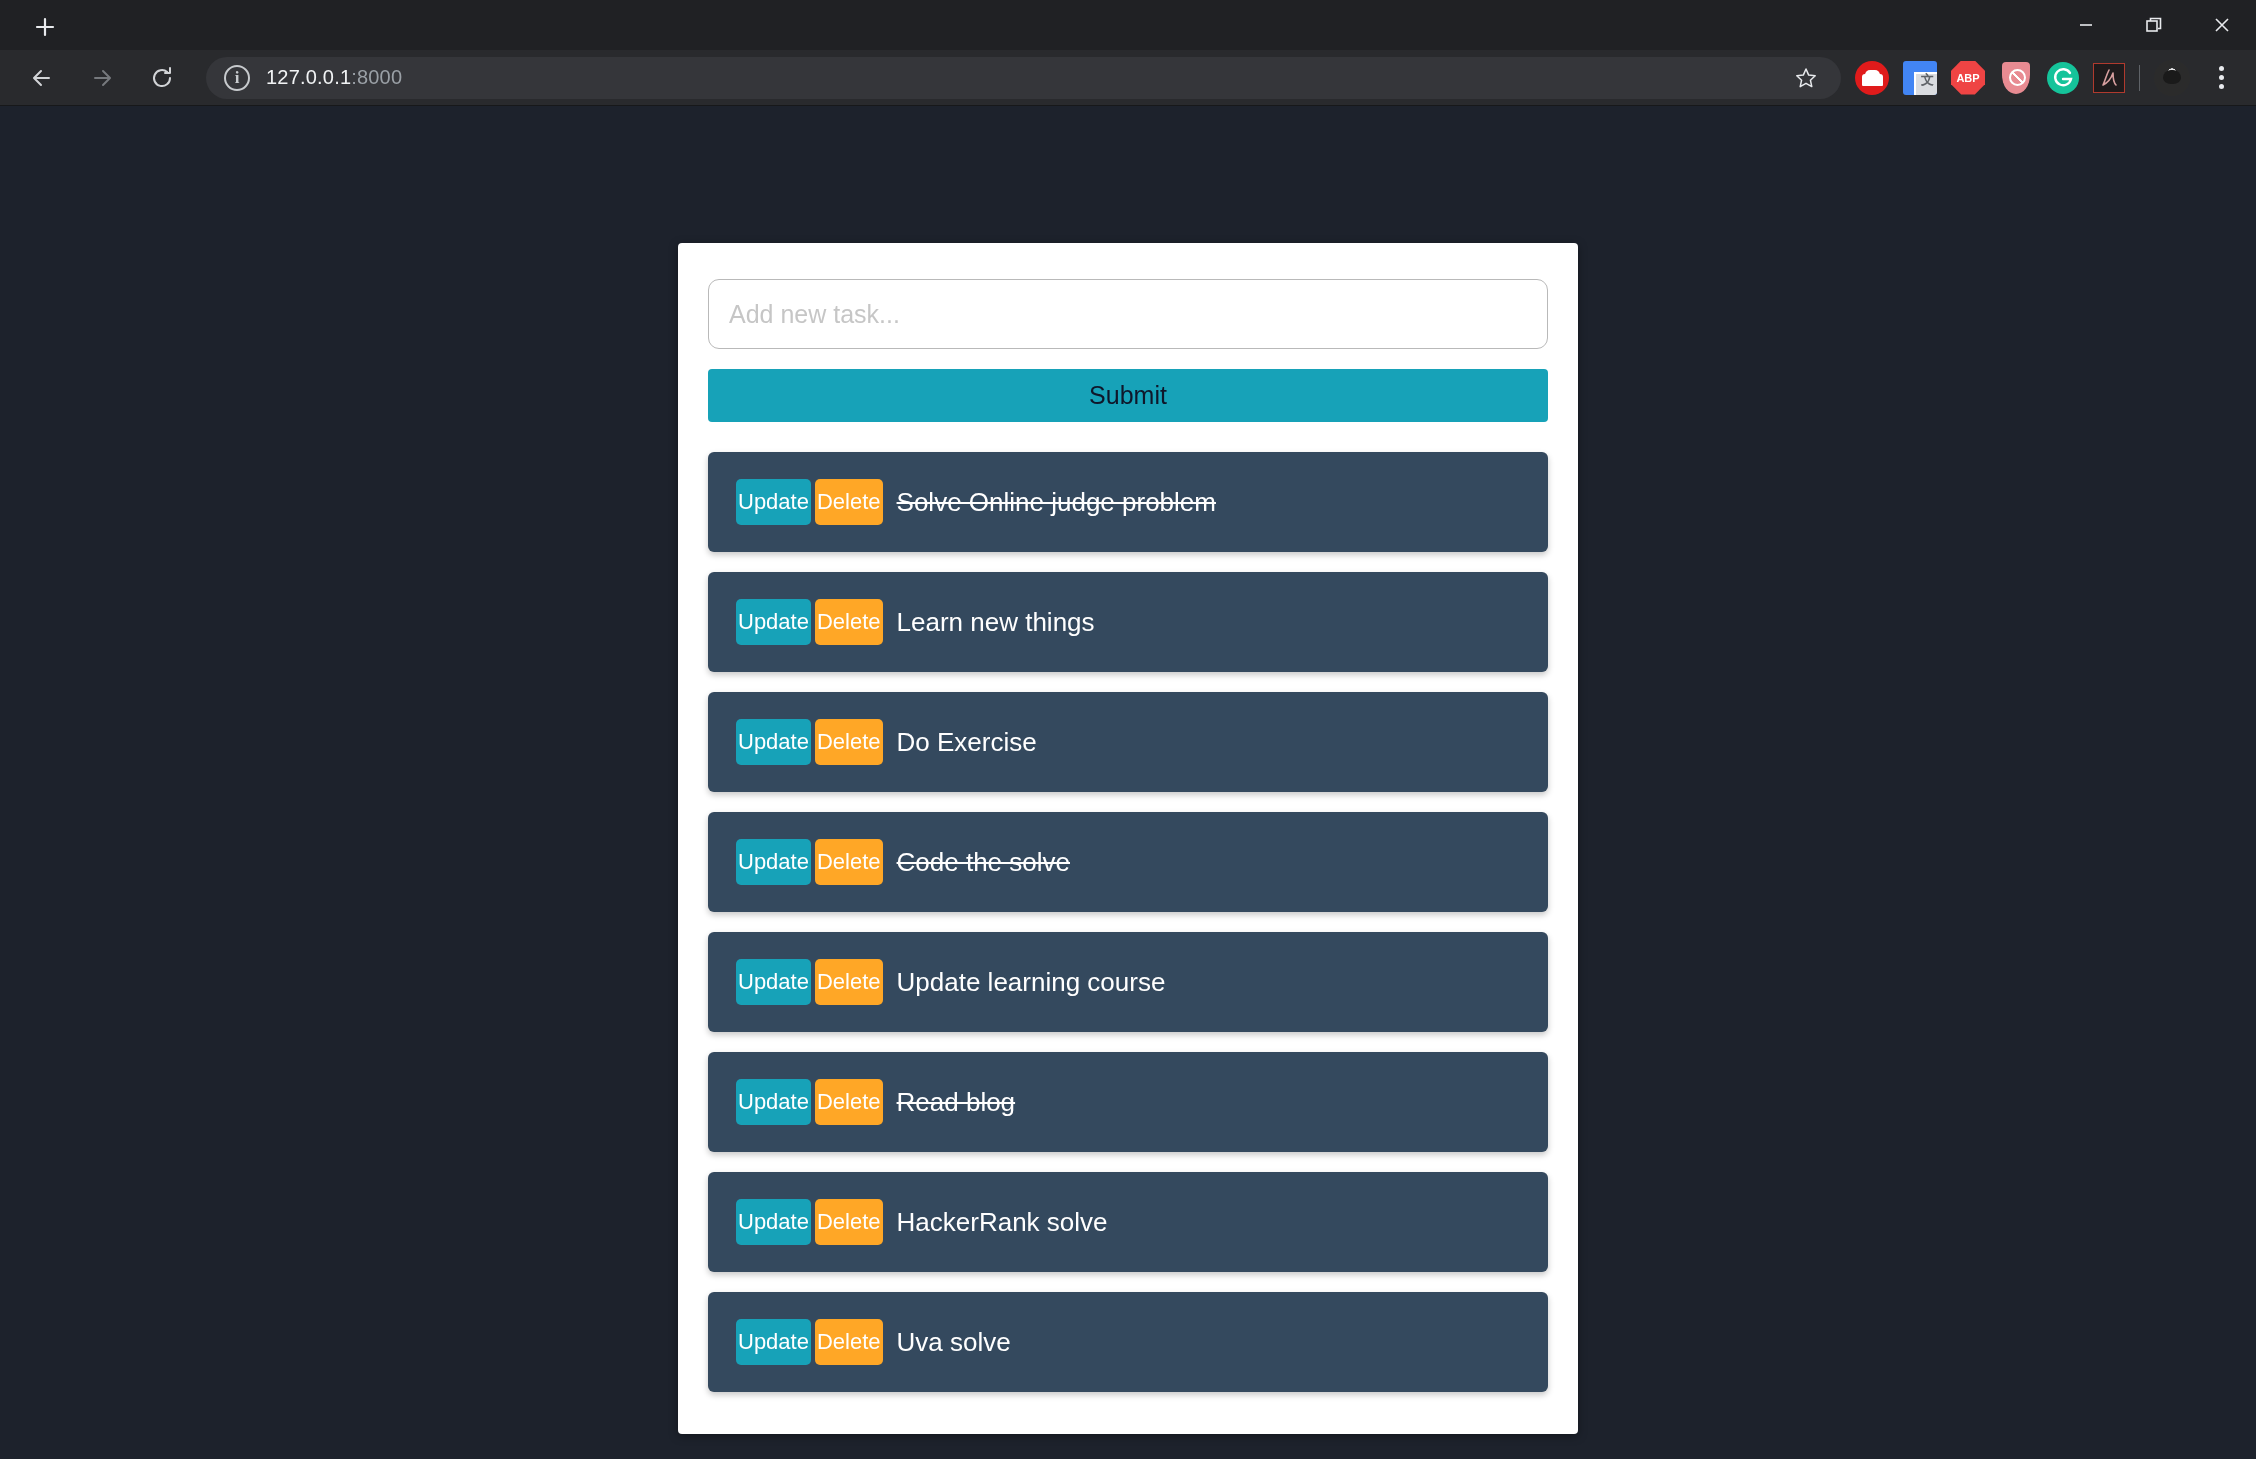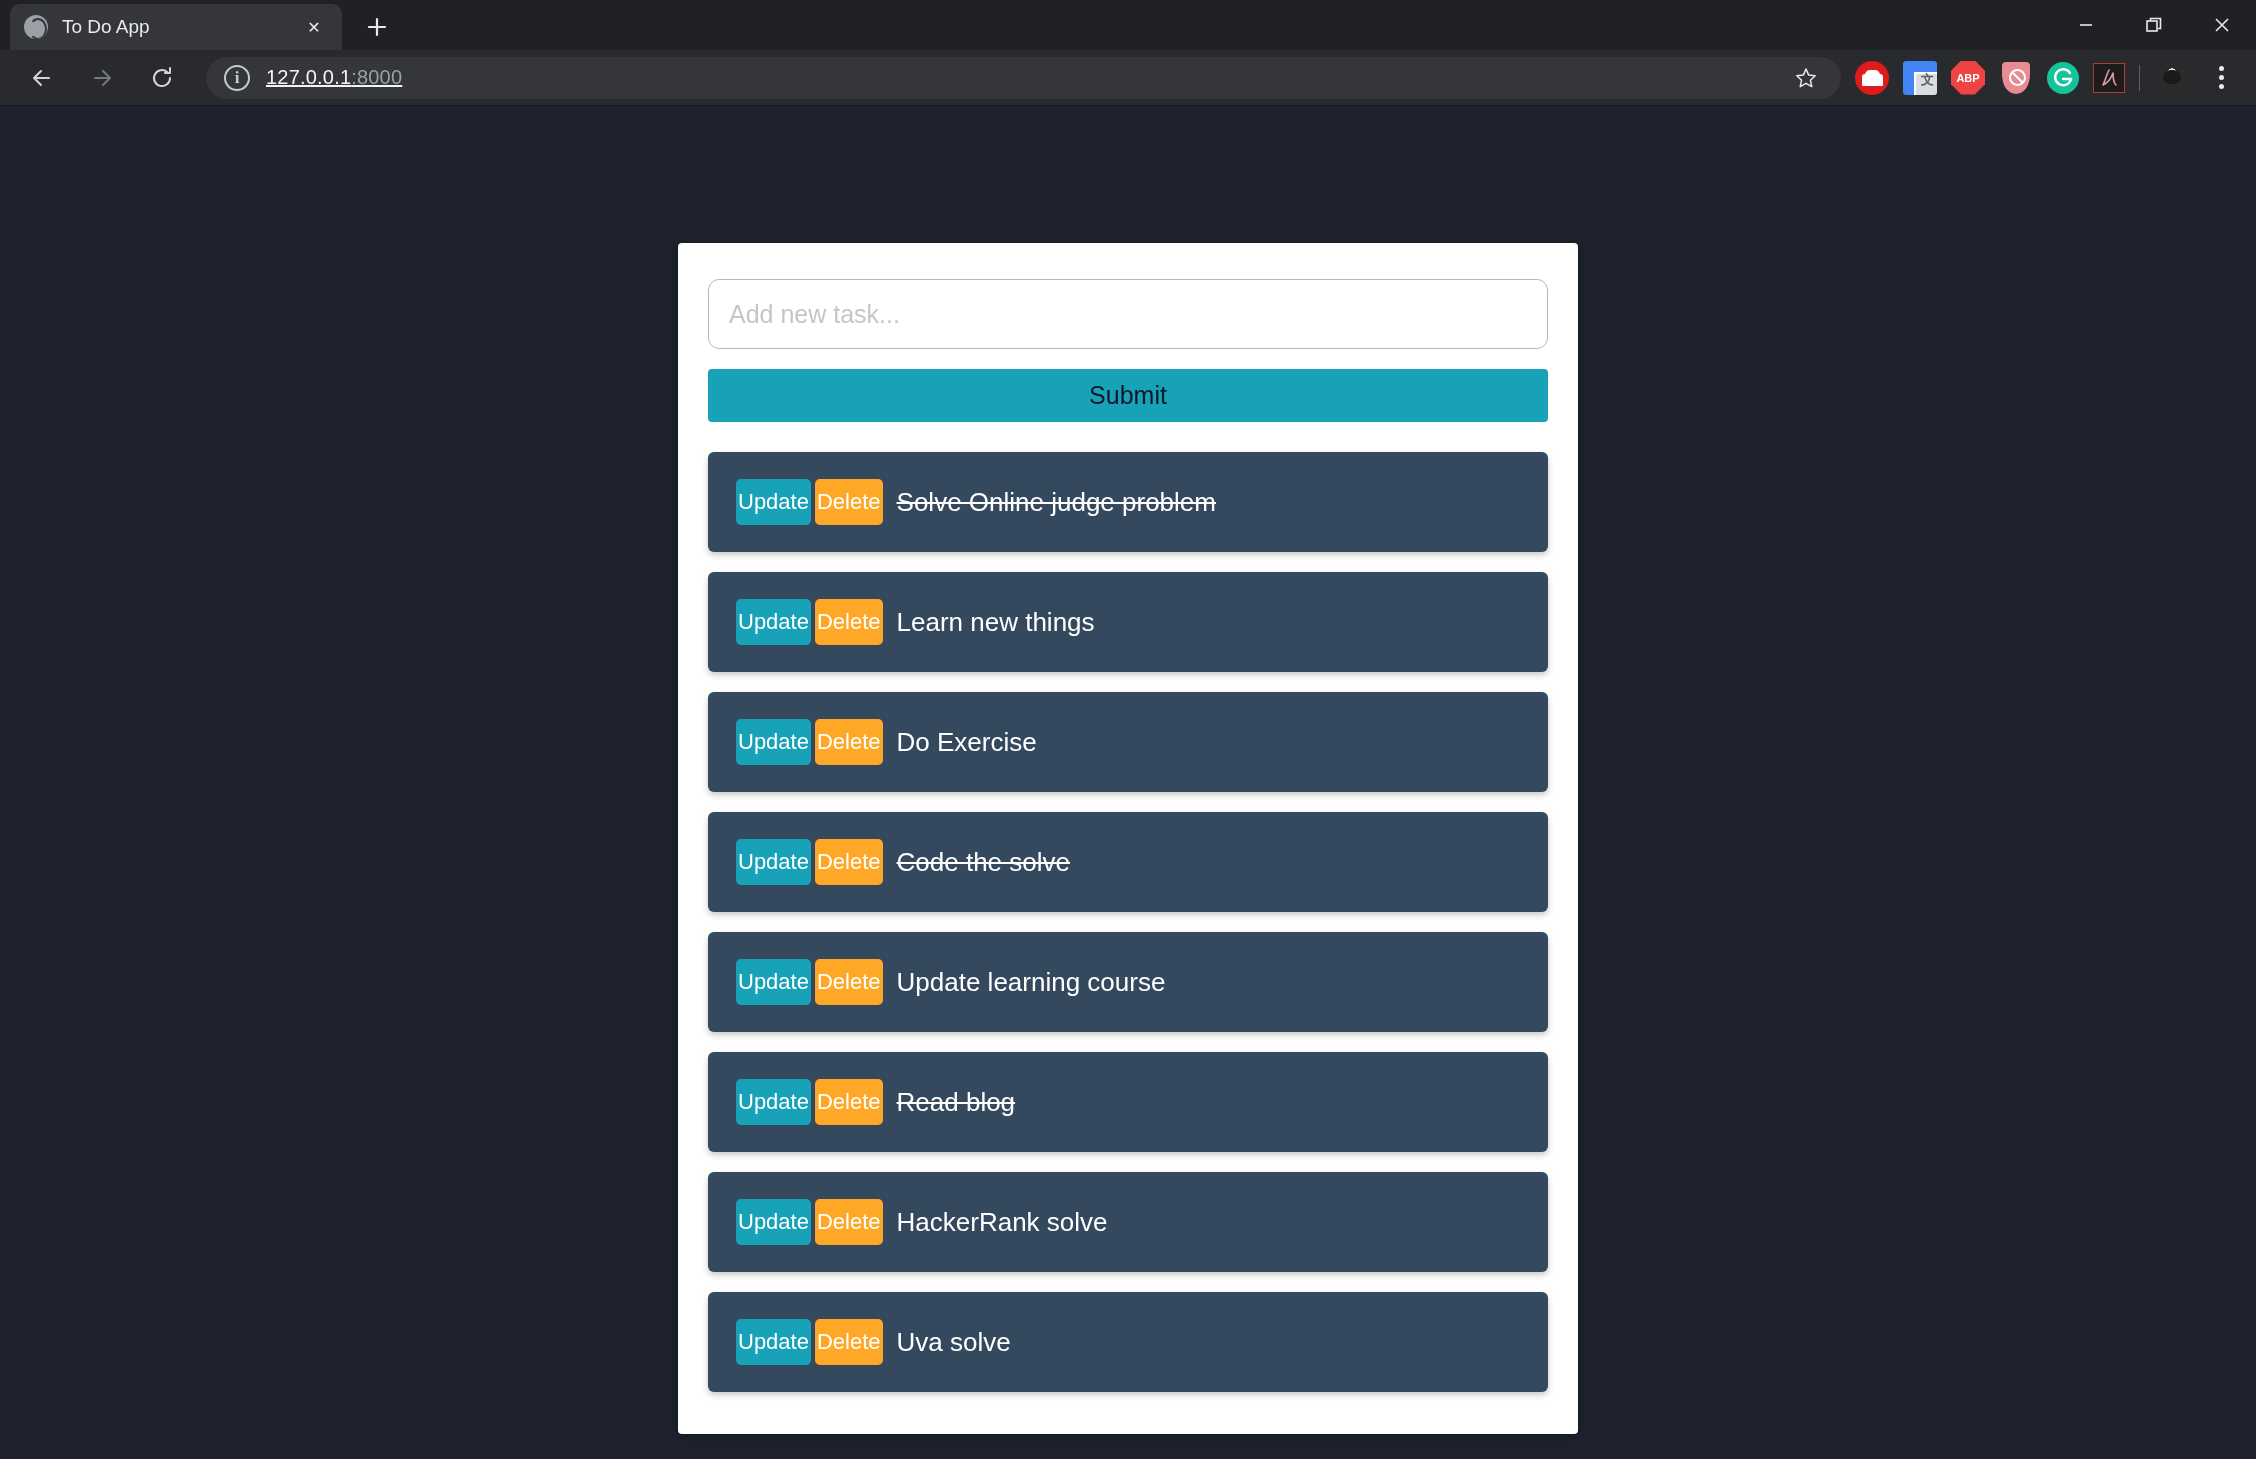--- a/index.html
+++ b/index.html
@@ -73,21 +73,21 @@
     flex:1; height:42px; background:#35363a; border-radius:21px;
     display:flex; align-items:center; padding:0 18px; margin:0 14px;
   }
   .omni-info {
     width:26px; height:26px; border-radius:50%;
     border:2px solid #c7cacd; color:#c7cacd;
     font-size:17px; font-weight:bold; font-family:"Liberation Serif", serif;
     display:flex; align-items:center; justify-content:center;
     flex:0 0 auto; margin-right:16px;
   }
-  .omni-url { font-size:20px; color:#f1f3f4; letter-spacing:0.2px;text-decoration:underline; }
+  .omni-url { font-size:20px; color:#f1f3f4; letter-spacing:0.2px; }
   .omni-url .port { color:#9aa0a6; }
   .omni-star {
     width:34px; height:34px; display:flex;
     align-items:center; justify-content:center; color:#e8eaed;
   }
   .exts { display:flex; align-items:center; gap:14px; padding-right:6px; }
   .ext {
     width:34px; height:34px; flex:0 0 auto;
     display:flex; align-items:center; justify-content:center;
     font-size:11px; font-weight:bold; color:#fff;
@@ -208,25 +208,20 @@
     white-space:nowrap;
   }
   .task-text.done { text-decoration:line-through; text-decoration-thickness:2px; }
 </style>
 </head>
 <body>
 
 <div class="chrome">
 
   <div class="tabstrip">
-    <div class="tab">
-      <span class="favicon"></span>
-      <span class="tab-title">To Do App</span>
-      <span class="tab-close">✕</span>
-    </div>
     <div class="newtab">
       <svg width="20" height="20" viewBox="0 0 20 20">
         <path d="M10 2 V18 M2 10 H18" stroke="#e8eaed" stroke-width="2.2" stroke-linecap="round"></path>
       </svg>
     </div>
 
     <div class="winbtns">
       <div class="winbtn">
         <svg width="22" height="22" viewBox="0 0 22 22">
           <path d="M5 11 H17" stroke="#e8eaed" stroke-width="1.6"></path>

